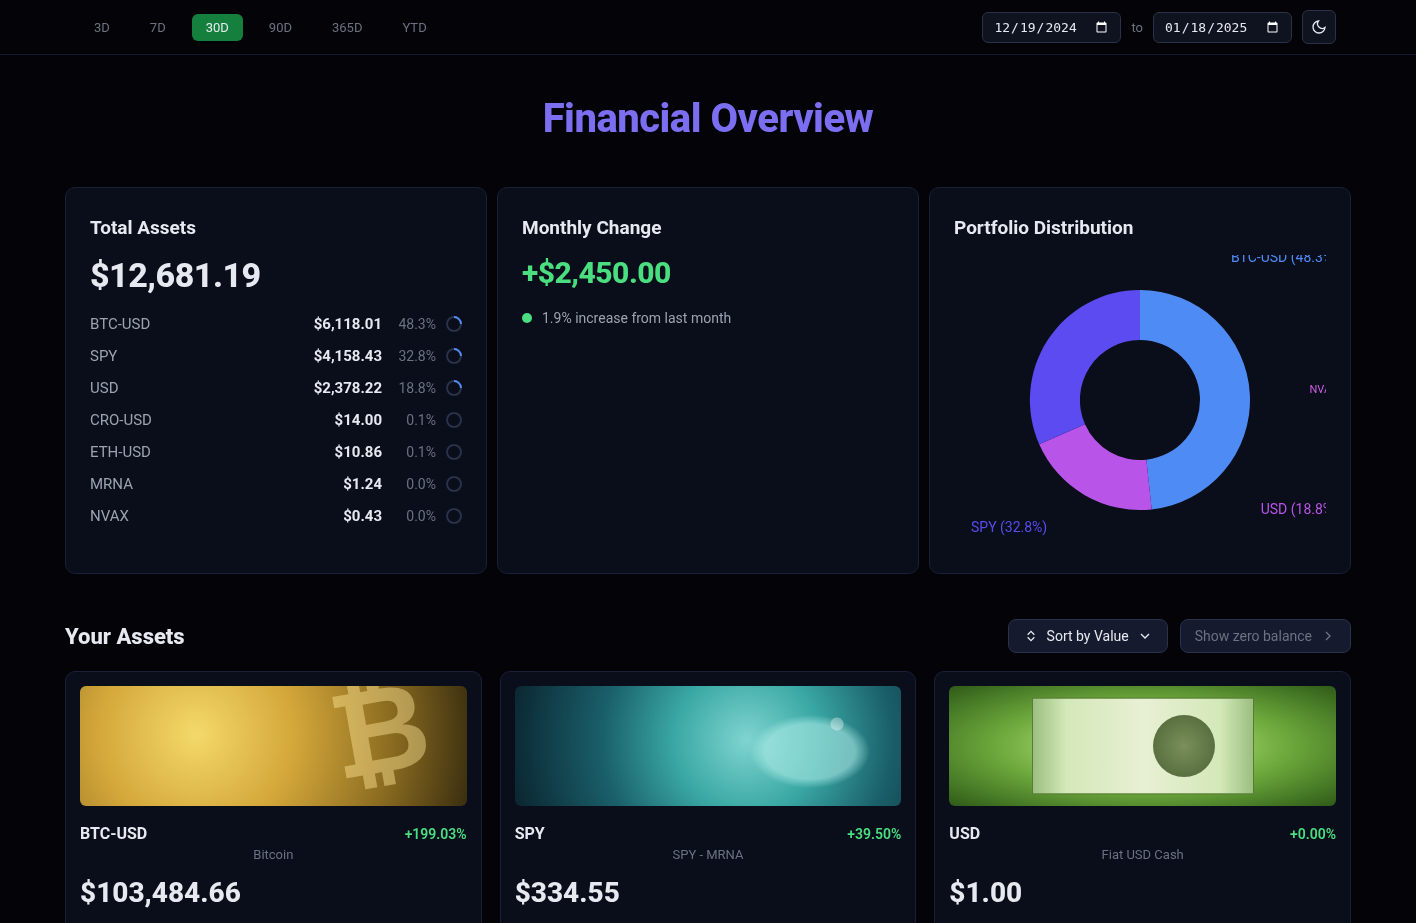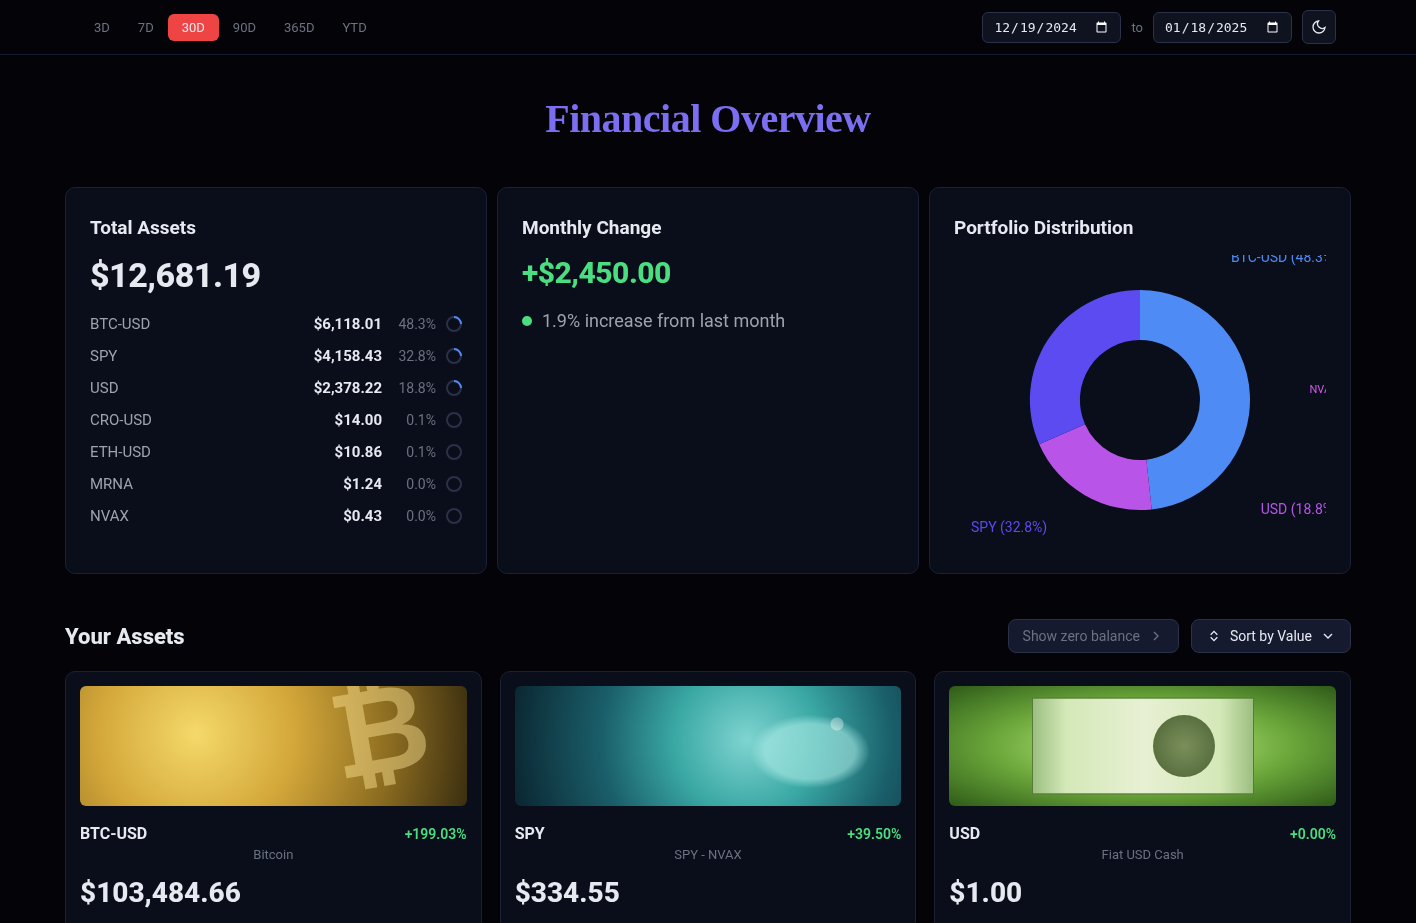--- a/index.html
+++ b/index.html
@@ -22,29 +22,29 @@
     font-family: -apple-system, BlinkMacSystemFont, "Segoe UI", Roboto, sans-serif;
     min-height: 100vh;
   }
   .topbar {
     display: flex;
     align-items: center;
     justify-content: space-between;
     padding: 10px 80px;
     border-bottom: 1px solid #151a2e;
   }
-  .range-tabs { display: flex; gap: 0; }
+  .range-tabs { display: flex; gap: 12px; }
   .range-tab {
     padding: 6px 14px;
     font-size: 13px;
     color: var(--text-muted);
     border-radius: 6px;
     cursor: pointer;
   }
-  .range-tab.active { background: #ef4444; color: var(--text-primary); }
+  .range-tab.active { background: #15803d; color: var(--text-primary); }
   .date-controls { display: flex; align-items: center; gap: 10px; }
   .date-input {
     background: #0f1320;
     border: 1px solid #2a3148;
     color: var(--text-primary);
     padding: 6px 10px;
     border-radius: 6px;
     font-size: 13px;
     color-scheme: dark;
   }
@@ -58,21 +58,20 @@
     cursor: pointer;
   }
   .main { padding: 40px 65px; max-width: 1420px; margin: 0 auto; }
   .page-title {
     text-align: center;
     font-size: 40px;
     font-weight: 800;
     color: var(--accent-purple);
     letter-spacing: -0.5px;
     margin-bottom: 45px;
-    font-family: Liberation Serif, serif;
   }
   .overview-grid {
     display: grid;
     grid-template-columns: 1fr 1fr 1fr;
     gap: 10px;
     margin-bottom: 45px;
   }
   .card {
     background: var(--card-bg);
     border: 1px solid var(--card-border);
@@ -93,21 +92,21 @@
     position: relative;
   }
   .ring::after {
     content: ""; position: absolute; inset: -2px;
     border-radius: 50%;
     border: 2px solid transparent;
     border-top-color: var(--accent-blue);
     transform: rotate(45deg);
   }
   .ring.none::after { display: none; }
-  .change-sub { display: flex; align-items: center; gap: 10px; color: var(--text-dim); font-size: 18px; margin-top: 20px; }
+  .change-sub { display: flex; align-items: center; gap: 10px; color: var(--text-dim); font-size: 14px; margin-top: 20px; }
   .dot-green { width: 10px; height: 10px; border-radius: 50%; background: var(--accent-green); }
 
   .donut-wrap { position: relative; height: 290px; display: flex; align-items: center; justify-content: center; overflow: hidden; }
   .donut-label { position: absolute; font-size: 14px; color: var(--text-dim); white-space: nowrap; }
 
   .assets-header { display: flex; align-items: center; justify-content: space-between; margin-bottom: 18px; }
   .assets-title { font-size: 22px; font-weight: 800; }
   .assets-controls { display: flex; gap: 12px; }
   .ctrl-btn {
     display: flex; align-items: center; gap: 8px;
@@ -273,33 +272,33 @@
         <div class="donut-label" style="bottom:10px; left:17px; color:#5b4bf0;">SPY (32.8%)</div>
         <div class="donut-label" style="top:128px; right:-12px; color:#d05be8; font-size:11px;">NVAX</div>
       </div>
     </div>
 
   </div>
 
   <div class="assets-header">
     <div class="assets-title">Your Assets</div>
     <div class="assets-controls">
-      <div class="ctrl-btn dim">
-        <span>Show zero balance</span>
-        <svg class="icon-sm" viewBox="0 0 24 24">
-            <path d="M9 6l6 6-6 6"></path>
-          </svg>
-      </div>
       <div class="ctrl-btn">
         <svg class="icon-sm" viewBox="0 0 24 24">
             <path d="M7 10l5-5 5 5M7 14l5 5 5-5"></path>
           </svg>
         <span>Sort by Value</span>
         <svg class="icon-sm" viewBox="0 0 24 24">
             <path d="M6 9l6 6 6-6"></path>
+          </svg>
+      </div>
+      <div class="ctrl-btn dim">
+        <span>Show zero balance</span>
+        <svg class="icon-sm" viewBox="0 0 24 24">
+            <path d="M9 6l6 6-6 6"></path>
           </svg>
       </div>
     </div>
   </div>
 
   <div class="asset-cards" id="asset-cards">
       <div class="asset-card">
         <div class="asset-img img-btc"></div>
         <div class="asset-head">
           <span class="asset-sym">BTC-USD</span>
@@ -307,21 +306,21 @@
         </div>
         <div class="asset-name">Bitcoin</div>
         <div class="asset-price">$103,484.66</div>
       </div>
       <div class="asset-card">
         <div class="asset-img img-spy"></div>
         <div class="asset-head">
           <span class="asset-sym">SPY</span>
           <span class="asset-chg">+39.50%</span>
         </div>
-        <div class="asset-name">SPY - NVAX</div>
+        <div class="asset-name">SPY - MRNA</div>
         <div class="asset-price">$334.55</div>
       </div>
       <div class="asset-card">
         <div class="asset-img img-usd"></div>
         <div class="asset-head">
           <span class="asset-sym">USD</span>
           <span class="asset-chg">+0.00%</span>
         </div>
         <div class="asset-name">Fiat USD Cash</div>
         <div class="asset-price">$1.00</div>

